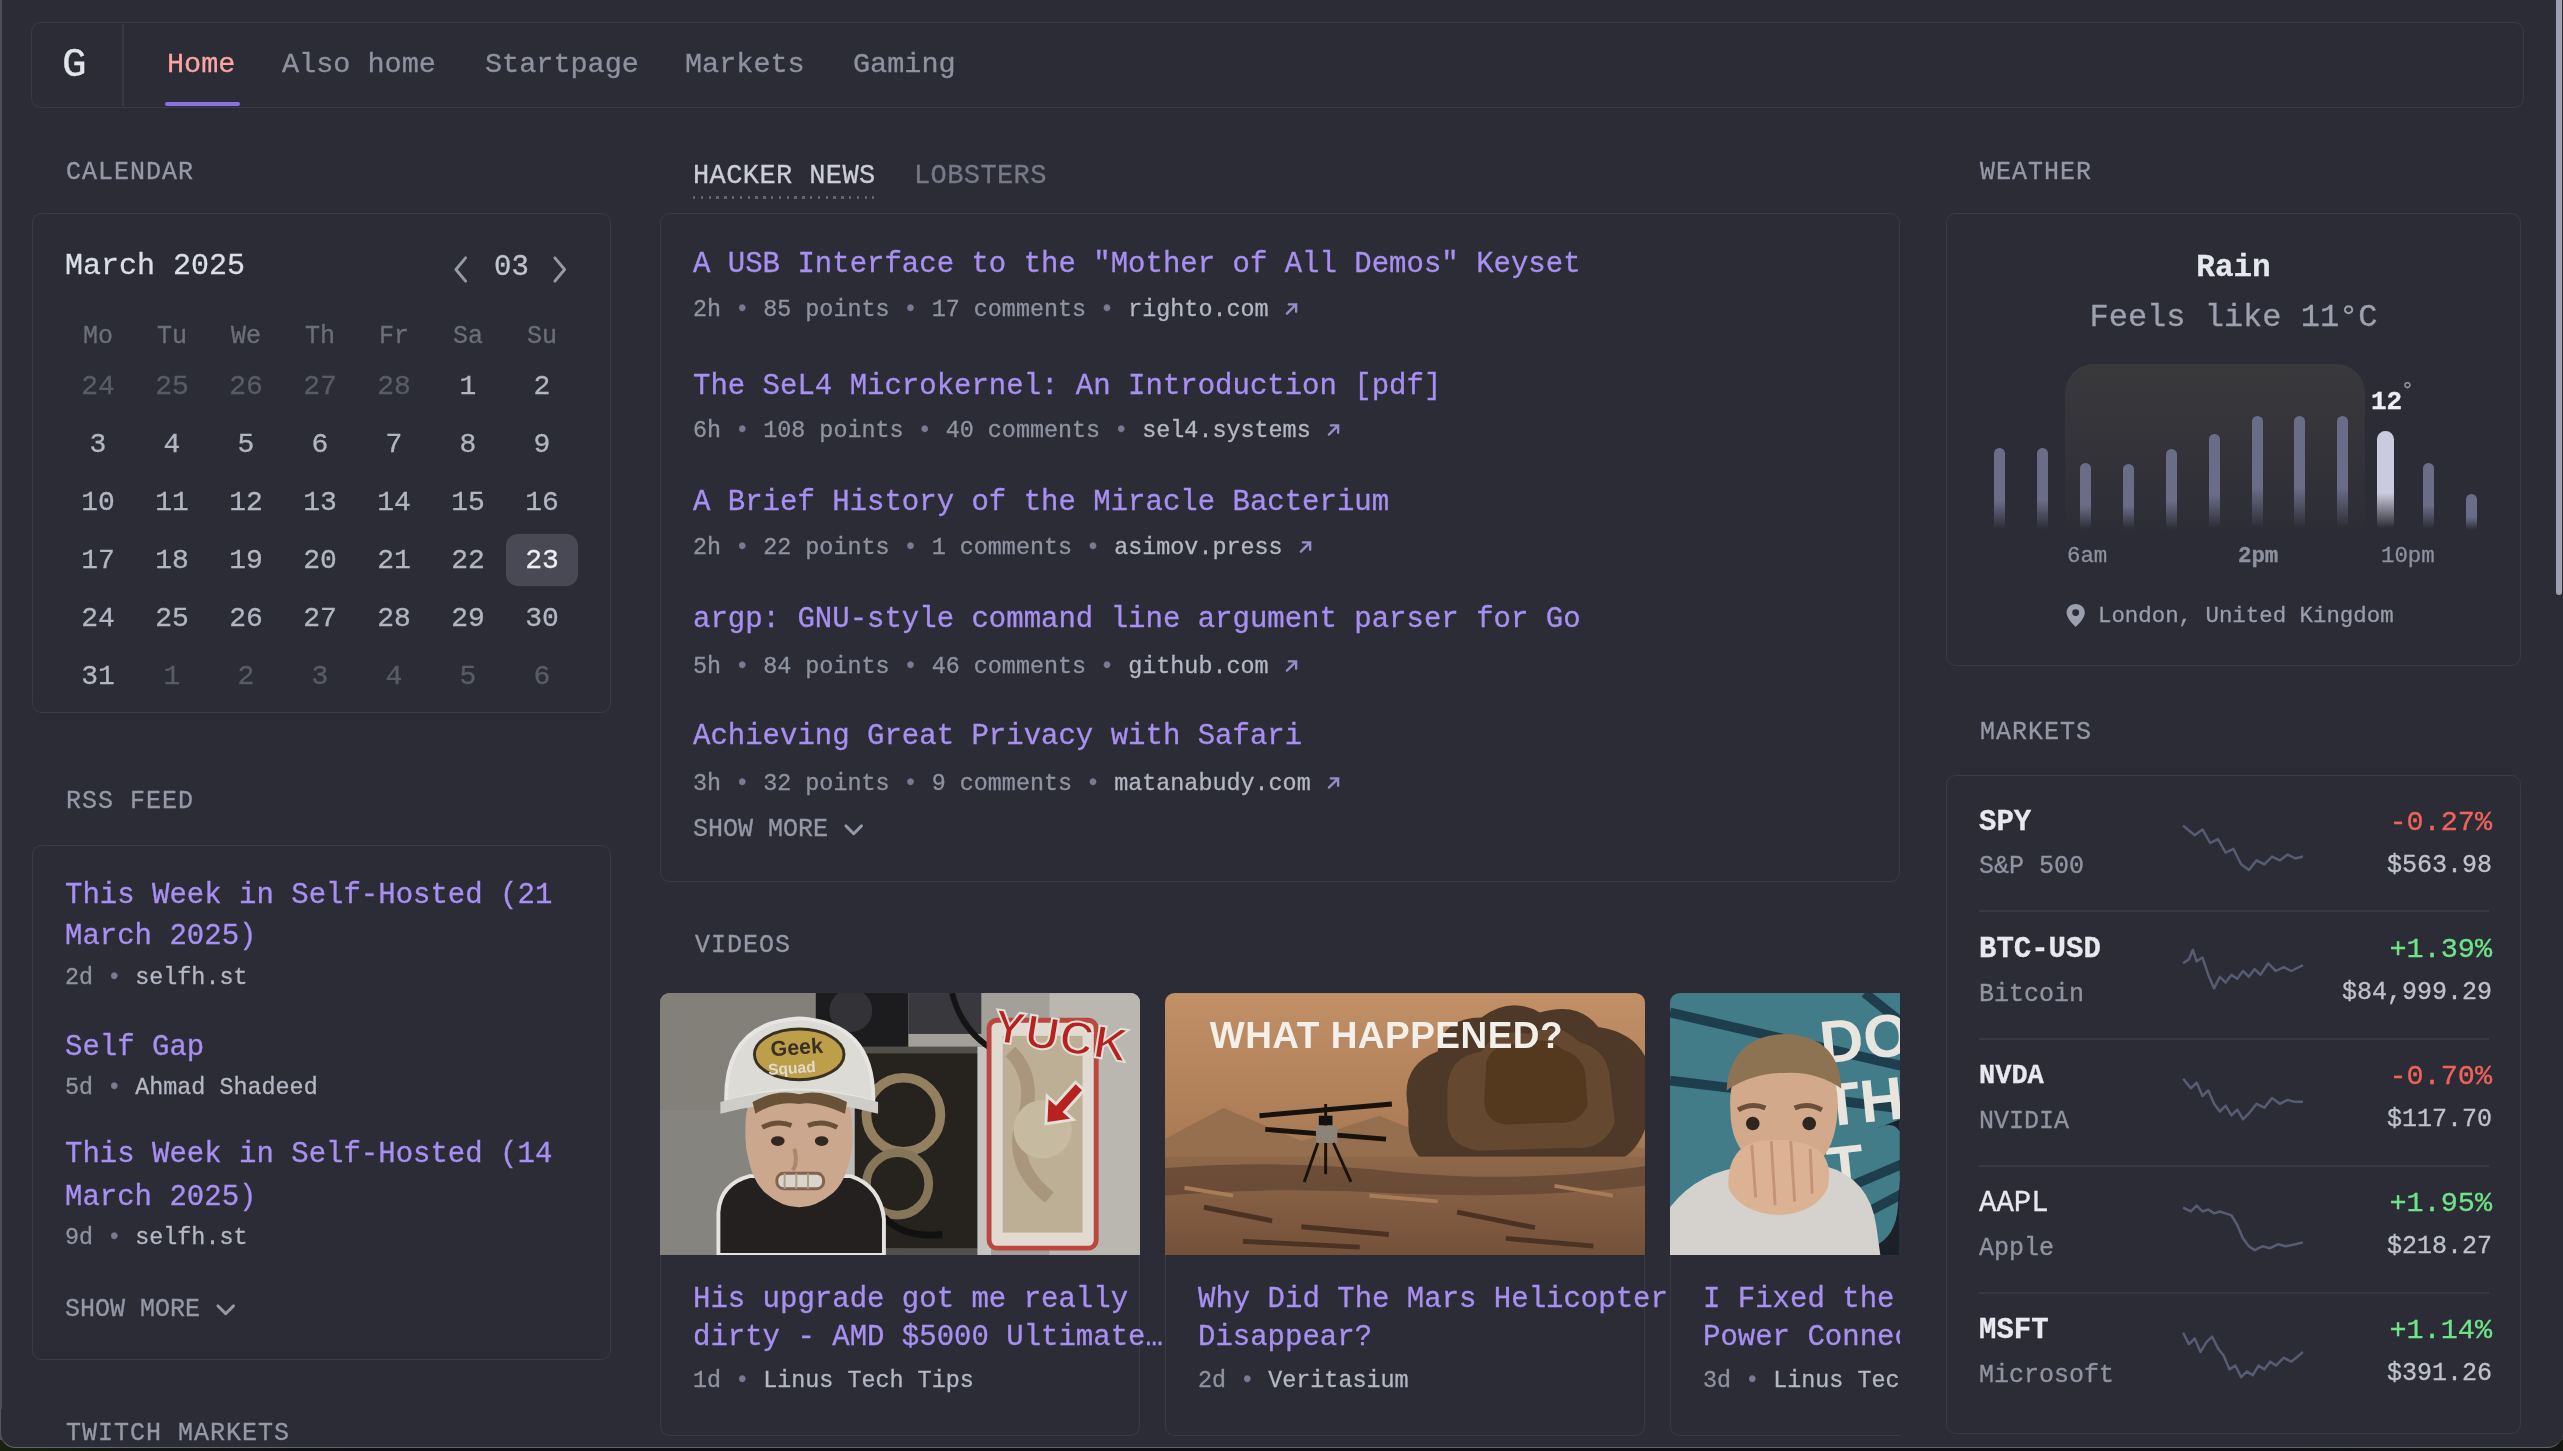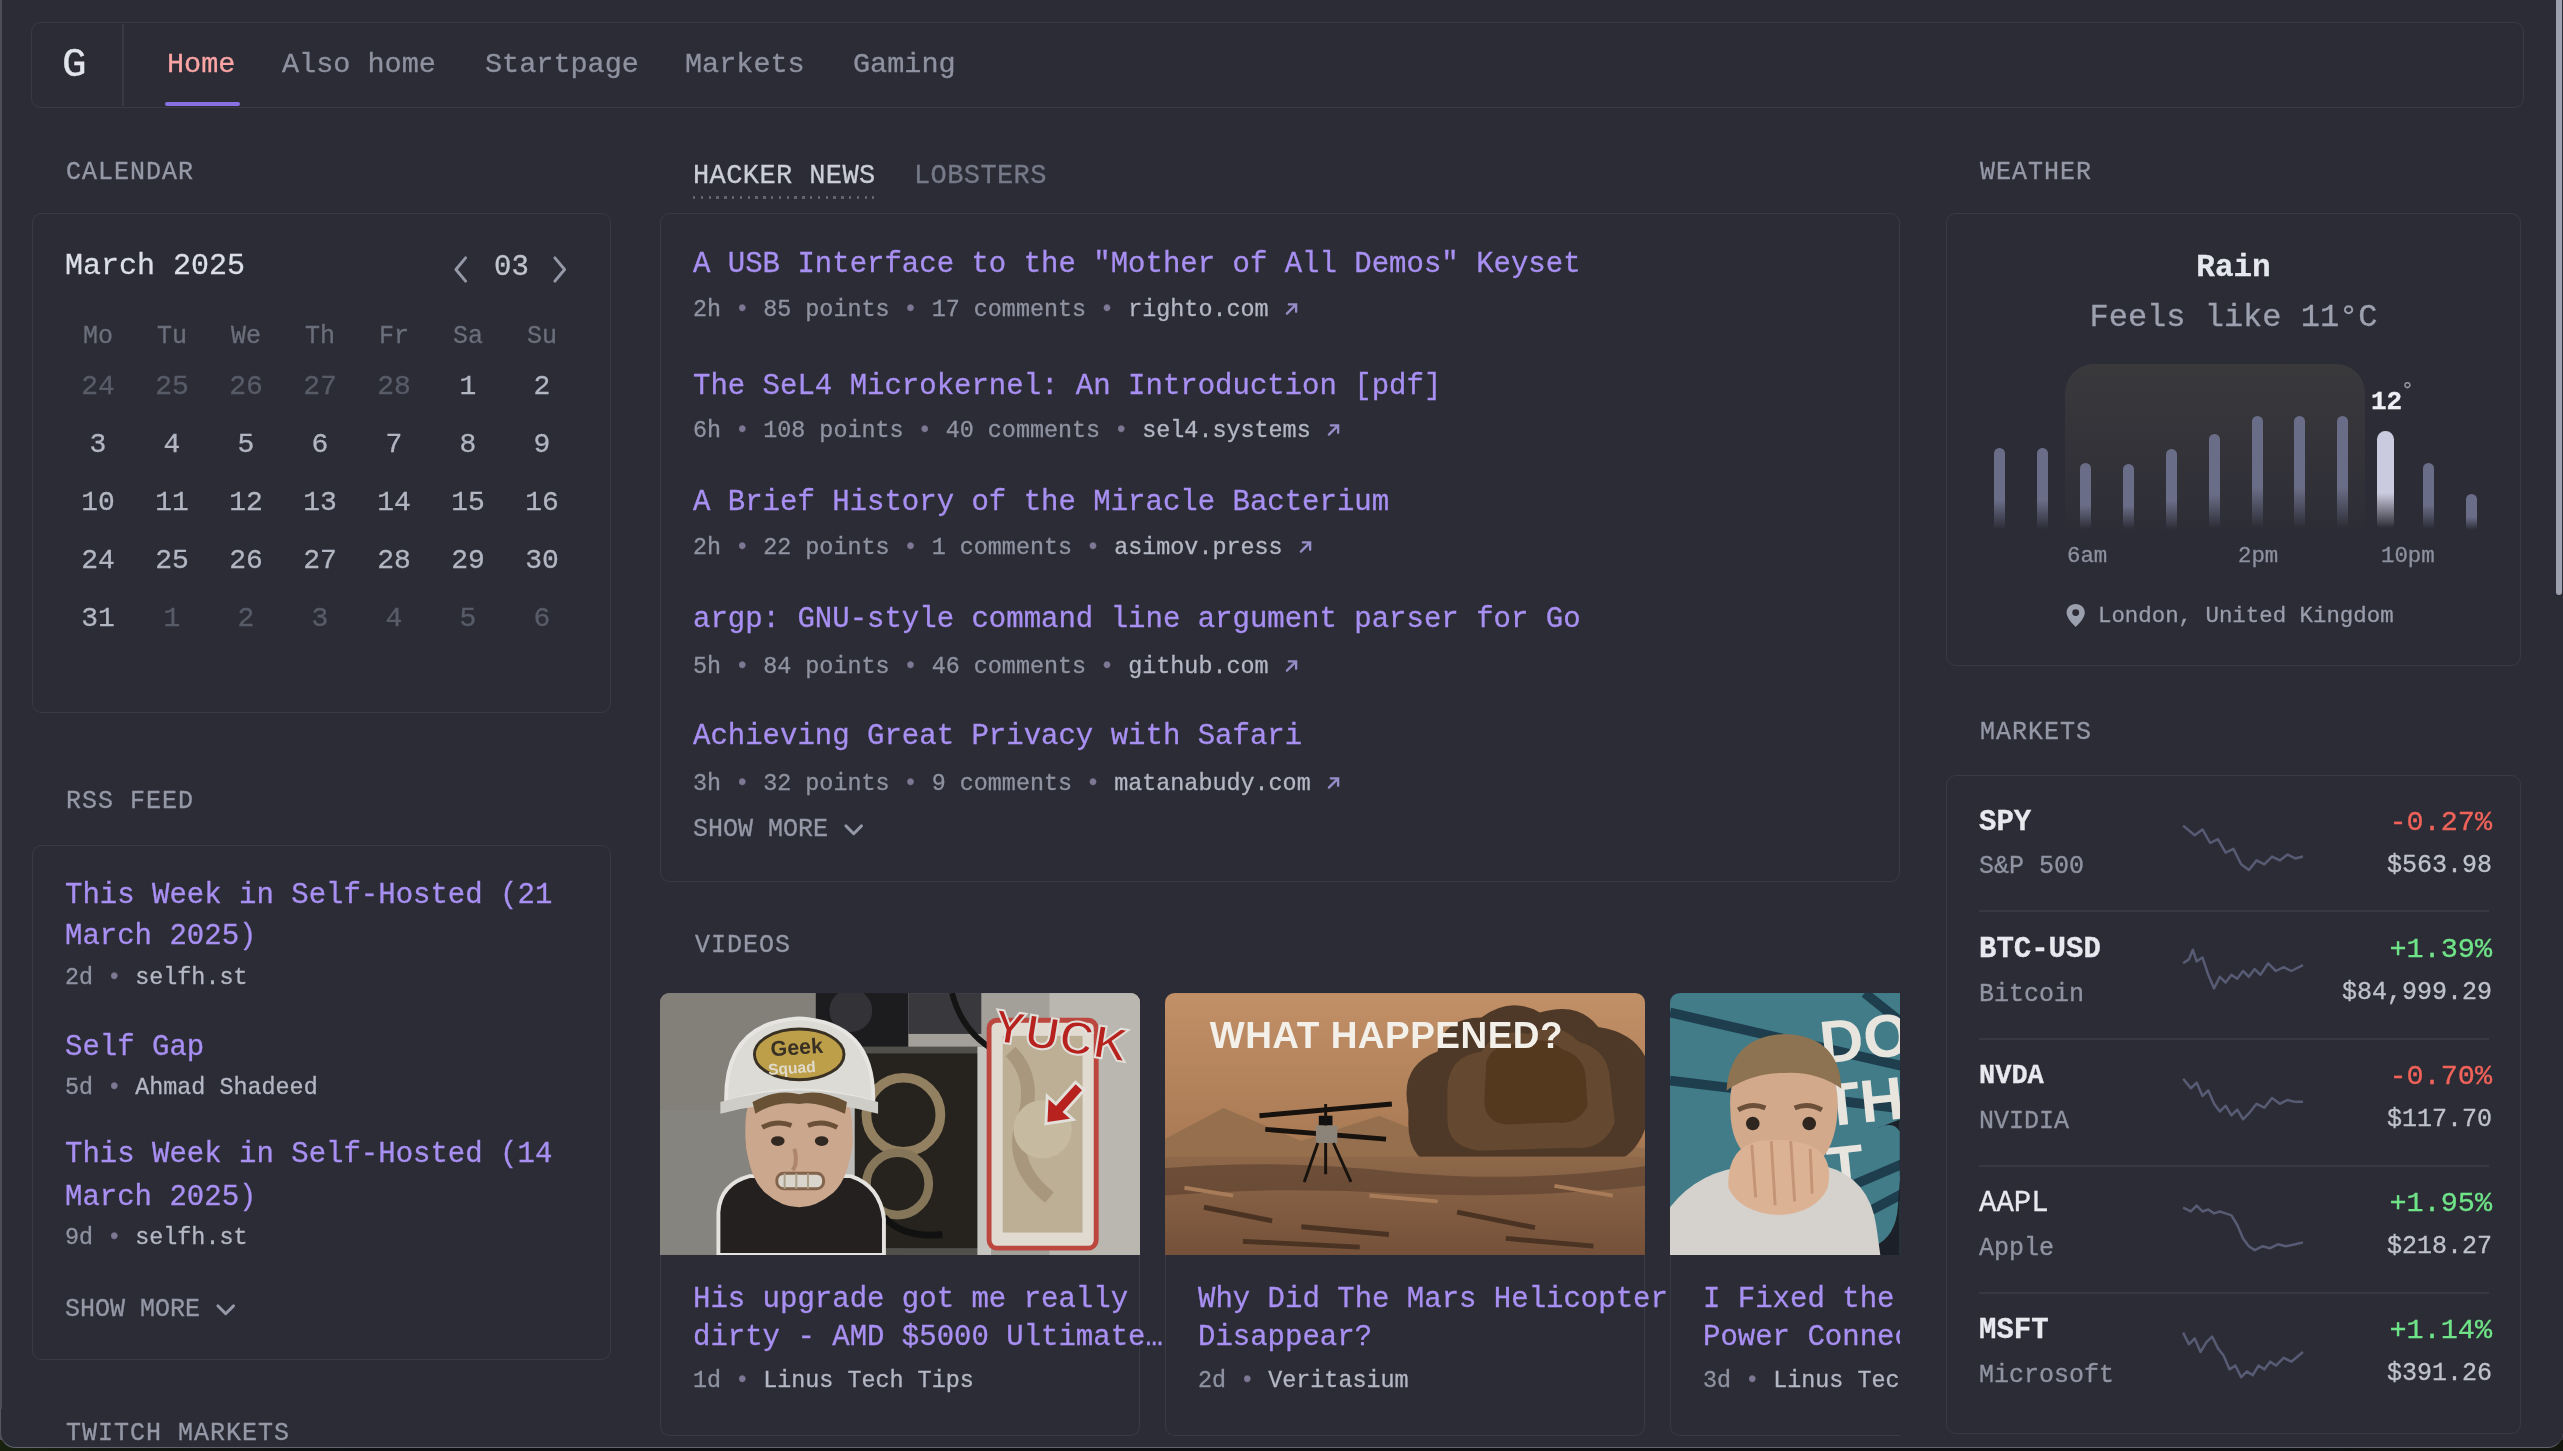--- a/index.html
+++ b/index.html
@@ -82,20 +82,31 @@
     <div style="display:flex;height:58px;">
       <div style="width:74px;display:flex;align-items:center;justify-content:center;color:#b2b6c2;">10</div>
       <div style="width:74px;display:flex;align-items:center;justify-content:center;color:#b2b6c2;">11</div>
       <div style="width:74px;display:flex;align-items:center;justify-content:center;color:#b2b6c2;">12</div>
       <div style="width:74px;display:flex;align-items:center;justify-content:center;color:#b2b6c2;">13</div>
       <div style="width:74px;display:flex;align-items:center;justify-content:center;color:#b2b6c2;">14</div>
       <div style="width:74px;display:flex;align-items:center;justify-content:center;color:#b2b6c2;">15</div>
       <div style="width:74px;display:flex;align-items:center;justify-content:center;color:#b2b6c2;">16</div>
     </div>
     <div style="display:flex;height:58px;">
+      <div style="width:74px;display:flex;align-items:center;justify-content:center;color:#b2b6c2;">17</div>
+      <div style="width:74px;display:flex;align-items:center;justify-content:center;color:#b2b6c2;">18</div>
+      <div style="width:74px;display:flex;align-items:center;justify-content:center;color:#b2b6c2;">19</div>
+      <div style="width:74px;display:flex;align-items:center;justify-content:center;color:#b2b6c2;">20</div>
+      <div style="width:74px;display:flex;align-items:center;justify-content:center;color:#b2b6c2;">21</div>
+      <div style="width:74px;display:flex;align-items:center;justify-content:center;color:#b2b6c2;">22</div>
+      <div style="width:74px;display:flex;align-items:center;justify-content:center;">
+        <div style="width:72px;height:52px;border-radius:11.7px;background:#494956;display:flex;align-items:center;justify-content:center;color:#eceef2;">23</div>
+      </div>
+    </div>
+    <div style="display:flex;height:58px;">
       <div style="width:74px;display:flex;align-items:center;justify-content:center;color:#b2b6c2;">24</div>
       <div style="width:74px;display:flex;align-items:center;justify-content:center;color:#b2b6c2;">25</div>
       <div style="width:74px;display:flex;align-items:center;justify-content:center;color:#b2b6c2;">26</div>
       <div style="width:74px;display:flex;align-items:center;justify-content:center;color:#b2b6c2;">27</div>
       <div style="width:74px;display:flex;align-items:center;justify-content:center;color:#b2b6c2;">28</div>
       <div style="width:74px;display:flex;align-items:center;justify-content:center;color:#b2b6c2;">29</div>
       <div style="width:74px;display:flex;align-items:center;justify-content:center;color:#b2b6c2;">30</div>
     </div>
     <div style="display:flex;height:58px;">
       <div style="width:74px;display:flex;align-items:center;justify-content:center;color:#b2b6c2;">31</div>
@@ -321,21 +332,21 @@
     <div class="abs" style="left:2252px;top:416px;width:10.7px;height:115px;border-radius:5.4px;background:linear-gradient(rgb(106,109,135) 62%, rgba(106,109,135,0) 97%);"></div>
     <div class="abs" style="left:2294px;top:416px;width:10.7px;height:115px;border-radius:5.4px;background:linear-gradient(rgb(106,109,135) 62%, rgba(106,109,135,0) 97%);"></div>
     <div class="abs" style="left:2337px;top:416px;width:10.7px;height:115px;border-radius:5.4px;background:linear-gradient(rgb(106,109,135) 62%, rgba(106,109,135,0) 97%);"></div>
     <div class="abs" style="left:2377px;top:431px;width:16.5px;height:100px;border-radius:8.3px;background:linear-gradient(rgb(203,203,223) 62%, rgba(203,203,223,0) 97%);"></div>
     <div class="abs" style="left:2423px;top:463px;width:10.7px;height:68px;border-radius:5.4px;background:linear-gradient(rgb(106,109,135) 62%, rgba(106,109,135,0) 97%);"></div>
     <div class="abs" style="left:2466px;top:494px;width:10.7px;height:37px;border-radius:5.4px;background:linear-gradient(rgb(106,109,135) 62%, rgba(106,109,135,0) 97%);"></div>
   </div>
 <div class="abs" style="left:2371px;top:389px;font-size:26px;line-height:26px;color:#eef0f5;font-weight:bold;">12</div>
 <div class="abs" style="left:2401px;top:381px;font-size:21.4px;line-height:21.4px;color:#9a9dac;">°</div>
 <div class="abs" style="left:2067px;top:543px;font-size:22.4px;line-height:27px;color:#8d919f;">6am</div>
-<div class="abs" style="left:2238px;top:543px;font-size:22.4px;line-height:27px;color:#8d919f;">2pm</div>
+<div class="abs" style="left:2238px;top:543px;font-size:22.4px;line-height:27px;color:#8d919f;font-weight:bold;">2pm</div>
 <div class="abs" style="left:2381px;top:543px;font-size:22.4px;line-height:27px;color:#8d919f;">10pm</div>
 <svg class="abs" style="left:2065px;top:603px;" width="21.4" height="25" viewBox="0 0 22 26">
     <path d="M11 1 C5.5 1 1.5 5 1.5 10.2 C1.5 16.5 11 25 11 25 C11 25 20.5 16.5 20.5 10.2 C20.5 5 16.5 1 11 1 Z M11 13.6 a3.6 3.6 0 1 1 0-7.2 a3.6 3.6 0 0 1 0 7.2 Z" fill="#9aa0ad"></path>
   </svg>
 <div class="abs" style="left:2098px;top:604px;font-size:22.4px;line-height:25px;color:#9a9eac;white-space:nowrap;">London, United Kingdom</div>
 
 <div class="label" style="left:1980px;top:720px;">MARKETS</div>
 <div class="card" style="left:1946px;top:775px;width:575px;height:659px;"></div>
 <div id="mkt">
     <div class="abs" style="left:1979px;top:805px;font-size:29px;line-height:35px;color:#e7e9ef;font-weight:bold;">SPY</div>

